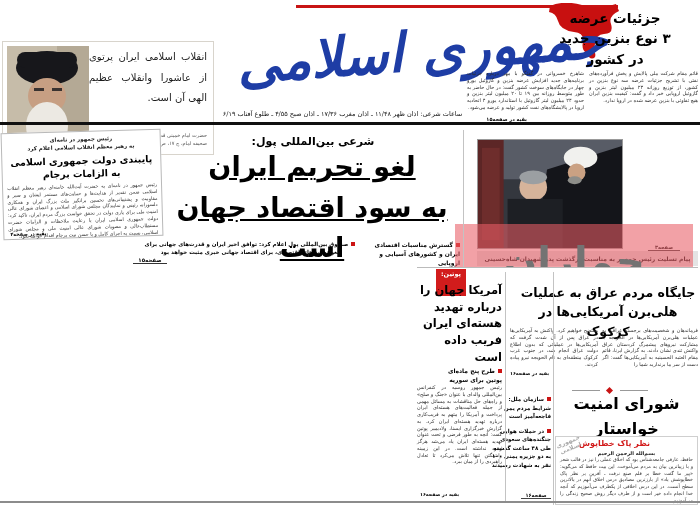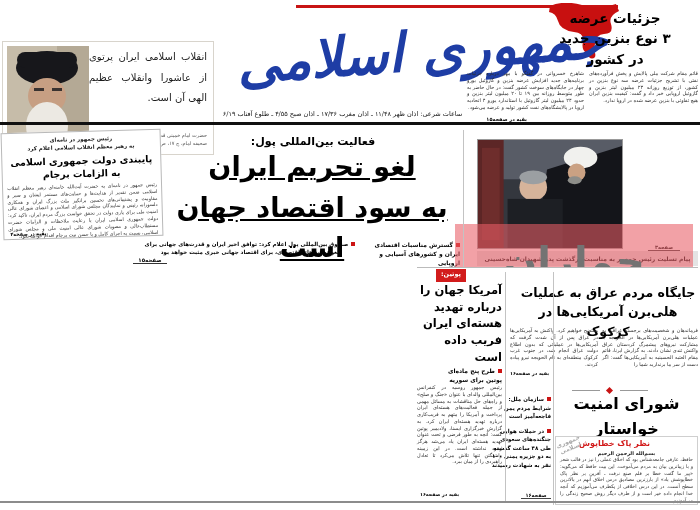--- a/index.html
+++ b/index.html
@@ -81,21 +81,21 @@
     background:radial-gradient(ellipse at 60% 40%, rgba(160,20,16,.95) 0 30%, rgba(120,16,12,.6) 55%, transparent 75%); filter:blur(1px); }
   #red-patch2 { position:absolute; right:18%; top:62%; width:18%; height:20%;
     background:radial-gradient(ellipse, rgba(150,18,14,.8) 0 40%, transparent 75%); filter:blur(1.5px); }
   #karbala-overlay {
     position:absolute; right:45%; top:6px; width:52%; font-size:17px; font-weight:bold; line-height:1.4;
     color:#e8150d; text-align:center;
     text-shadow:1px 1px 0 #fff,-1px -1px 0 #fff,1px -1px 0 #fff,-1px 1px 0 #fff,0 0 3px #fff;
   }
 
   
-  #putin-label { left:436px; top:269px; background:#d21c1c; color:#fff; font-size:6.5px; font-weight:bold; padding:1px 5px 4px;text-align:center; }
+  #putin-label { left:436px; top:269px; background:#d21c1c; color:#fff; font-size:6.5px; font-weight:bold; padding:1px 5px 18px;text-align:center; }
   #putin-headline { left:417px; top:282px; width:85px; font-size:11.5px; font-weight:bold; line-height:1.45; text-align:right; }
   #putin-subhead { left:417px; top:366px; width:85px; font-size:6px; font-weight:bold; line-height:1.5; text-align:right; }
   #putin-body { left:417px; top:384px; width:85px; height:108px; }
   #putin-more { left:420px; top:492px; font-size:4.8px; font-weight:bold; }
 
   
   #iraq-headline { left:518px; top:283px; width:180px; font-size:12.5px; font-weight:bold; line-height:1.55; }
   #iraq-col-r { left:602px; top:327px; width:96px; height:50px; }
   #iraq-col-l { left:510px; top:327px; width:88px; height:44px; }
   #iraq-more { left:510px; top:371px; font-size:4.8px; font-weight:bold; }
@@ -163,21 +163,21 @@
 
   <div class="abs rtl" id="barjam-box">
     <div class="ctr pre" id="barjam-overline">رئیس جمهور در نامه‌ای
 به رهبر معظم انقلاب اسلامی اعلام کرد</div>
     <div class="ctr pre" id="barjam-headline">پایبندی دولت جمهوری اسلامی
 به الزامات برجام</div>
     <div class="just" id="barjam-body">رئیس جمهور در نامه‌ای به حضرت آیت‌الله خامنه‌ای رهبر معظم انقلاب اسلامی ضمن تقدیر از هدایت‌ها و حمایت‌های مستمر ایشان و صبر و مقاومت و پشتیبانی‌های تحسین برانگیز ملت بزرگ ایران و همکاری دلسوزانه رئیس و نمایندگان مجلس شورای اسلامی و اعضای شورای عالی امنیت ملی برای یاری دولت در تحقق خواست بزرگ مردم ایران، تاکید کرد: دولت جمهوری اسلامی ایران با رعایت ملاحظات و الزامات حضرت مستطاب‌عالی و مصوبات شورای عالی امنیت ملی و مجلس شورای اسلامی، نسبت به اجرای کامل و با حسن نیت برجام اقدام خواهد نمود.</div>
     <div id="barjam-more">بقیه در صفحه۴</div>
   </div>
 
-  <div class="abs rtl ctr" id="imf-kicker">فعالیت بین‌المللی پول:</div>
+  <div class="abs rtl ctr" id="imf-kicker">شرعی بین‌المللی پول:</div>
   <div class="abs rtl ctr pre" id="imf-headline">لغو تحریم ایران
 به سود اقتصاد جهان است</div>
   <div class="abs rtl" id="imf-bullet-r"><span class="red-sq"></span><span>گسترش مناسبات اقتصادی ایران و کشورهای آسیایی و اروپایی</span></div>
   <div class="abs rtl" id="imf-bullet-l"><span class="red-sq"></span><span>صندوق بین‌المللی پول اعلام کرد: توافق اخیر ایران و قدرت‌های جهانی برای لغو تحریم‌های اقتصادی، برای اقتصاد جهانی خبری مثبت خواهد بود</span></div>
   <div class="abs rtl" id="imf-pageref">صفحه۱۵</div>
 
   <svg class="abs" id="martyr-photo" viewBox="0 0 146 110" preserveAspectRatio="none">
     <rect width="146" height="110" fill="#34373e"></rect>
     <rect width="146" height="40" fill="#585c66"></rect>
     <rect x="0" y="0" width="26" height="110" fill="#5c2626"></rect>

